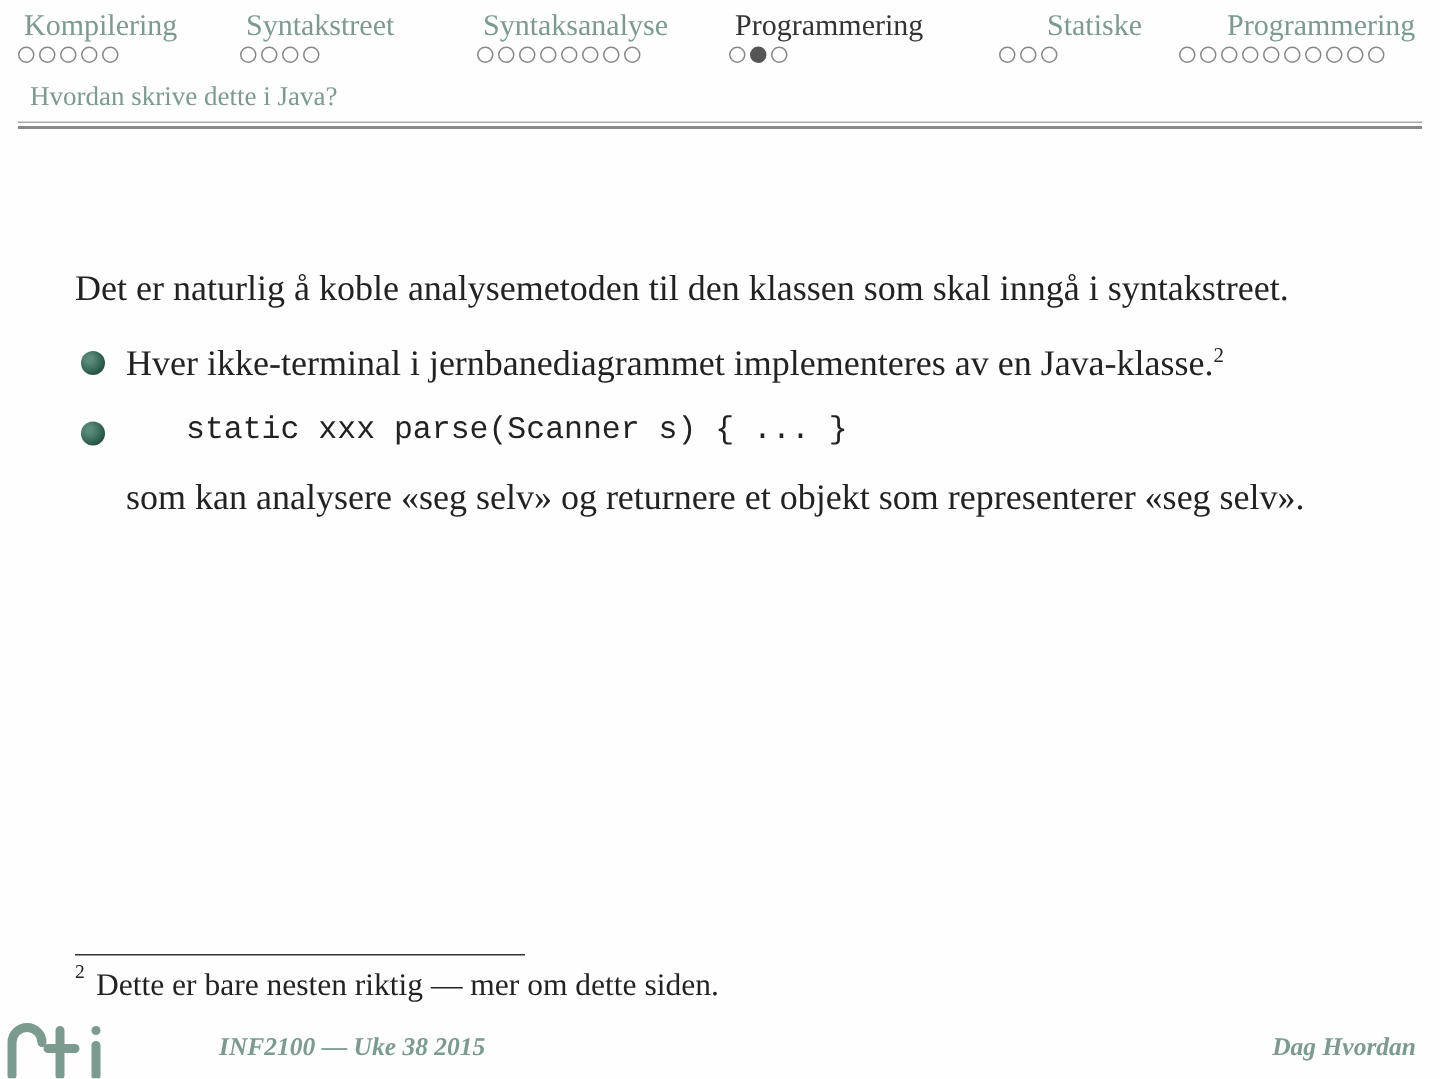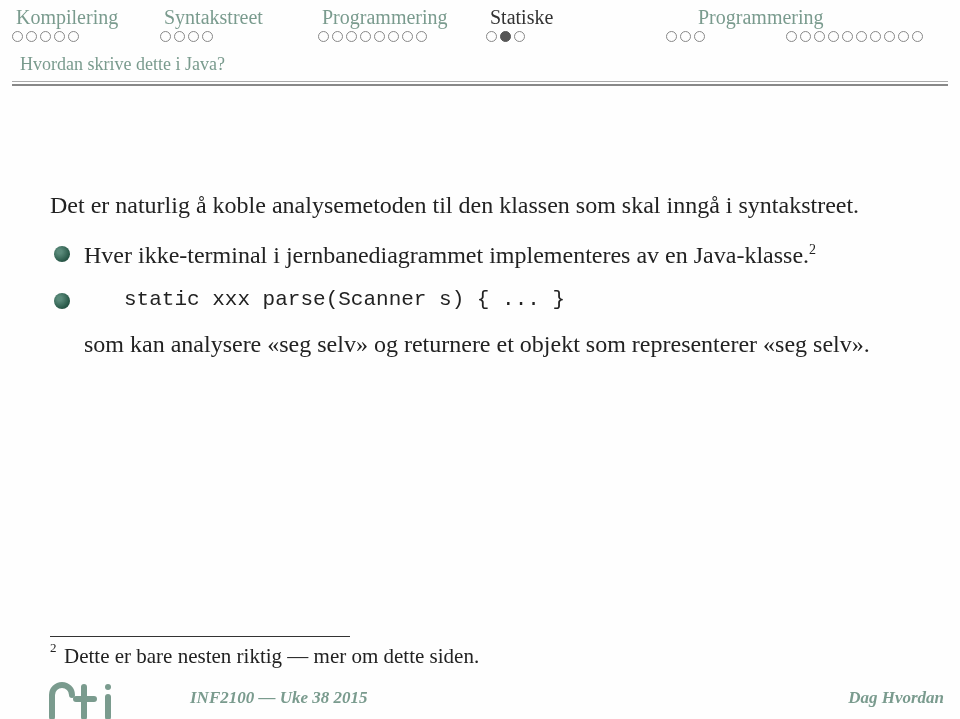--- a/index.html
+++ b/index.html
@@ -64,21 +64,20 @@
     content: '';
     position: absolute;
     left: 0; right: 0; top: 3px;
     border-top: 2px solid #888;
   }
   .content {
     padding: 90px 50px 0 50px;
     font-size: 24px;
     line-height: 1.35;
     color: #222;
-    margin-top: 12px;
   }
   .intro { margin-bottom: 18px; }
   .bullet-item {
     position: relative;
     padding-left: 34px;
     margin-bottom: 14px;
   }
   .bullet-item::before {
     content: '';
     position: absolute;
@@ -117,21 +116,20 @@
     left: -14px;
     top: -4px;
     font-size: 13px;
   }
   .footer {
     position: absolute;
     left: 0; right: 0; bottom: 0;
     height: 42px;
     display: flex;
     align-items: center;
-    padding-left: 44px;
   }
   .logo {
     width: 140px;
     height: 42px;
     position: relative;
   }
   .logo svg { position: absolute; left: 0; bottom: 0; }
   .course {
     color: #7a9b8e;
     font-size: 17px;
@@ -147,20 +145,21 @@
     font-weight: bold;
     padding-right: 16px;
   }
 </style>
 </head>
 <body>
 
 <div class="nav">
   <div class="nav-item">Kompilering</div>
   <div class="nav-item">Syntakstreet</div>
+  <div class="nav-item">Syntaksanalyse</div>
   <div class="nav-item">Programmering</div>
   <div class="nav-item">Statiske</div>
   <div class="nav-item">Programmering</div>
 </div>
 
 <div class="progress-row">
   <div class="prog-group">
       <span class="dot"></span>
       <span class="dot"></span>
       <span class="dot"></span>

